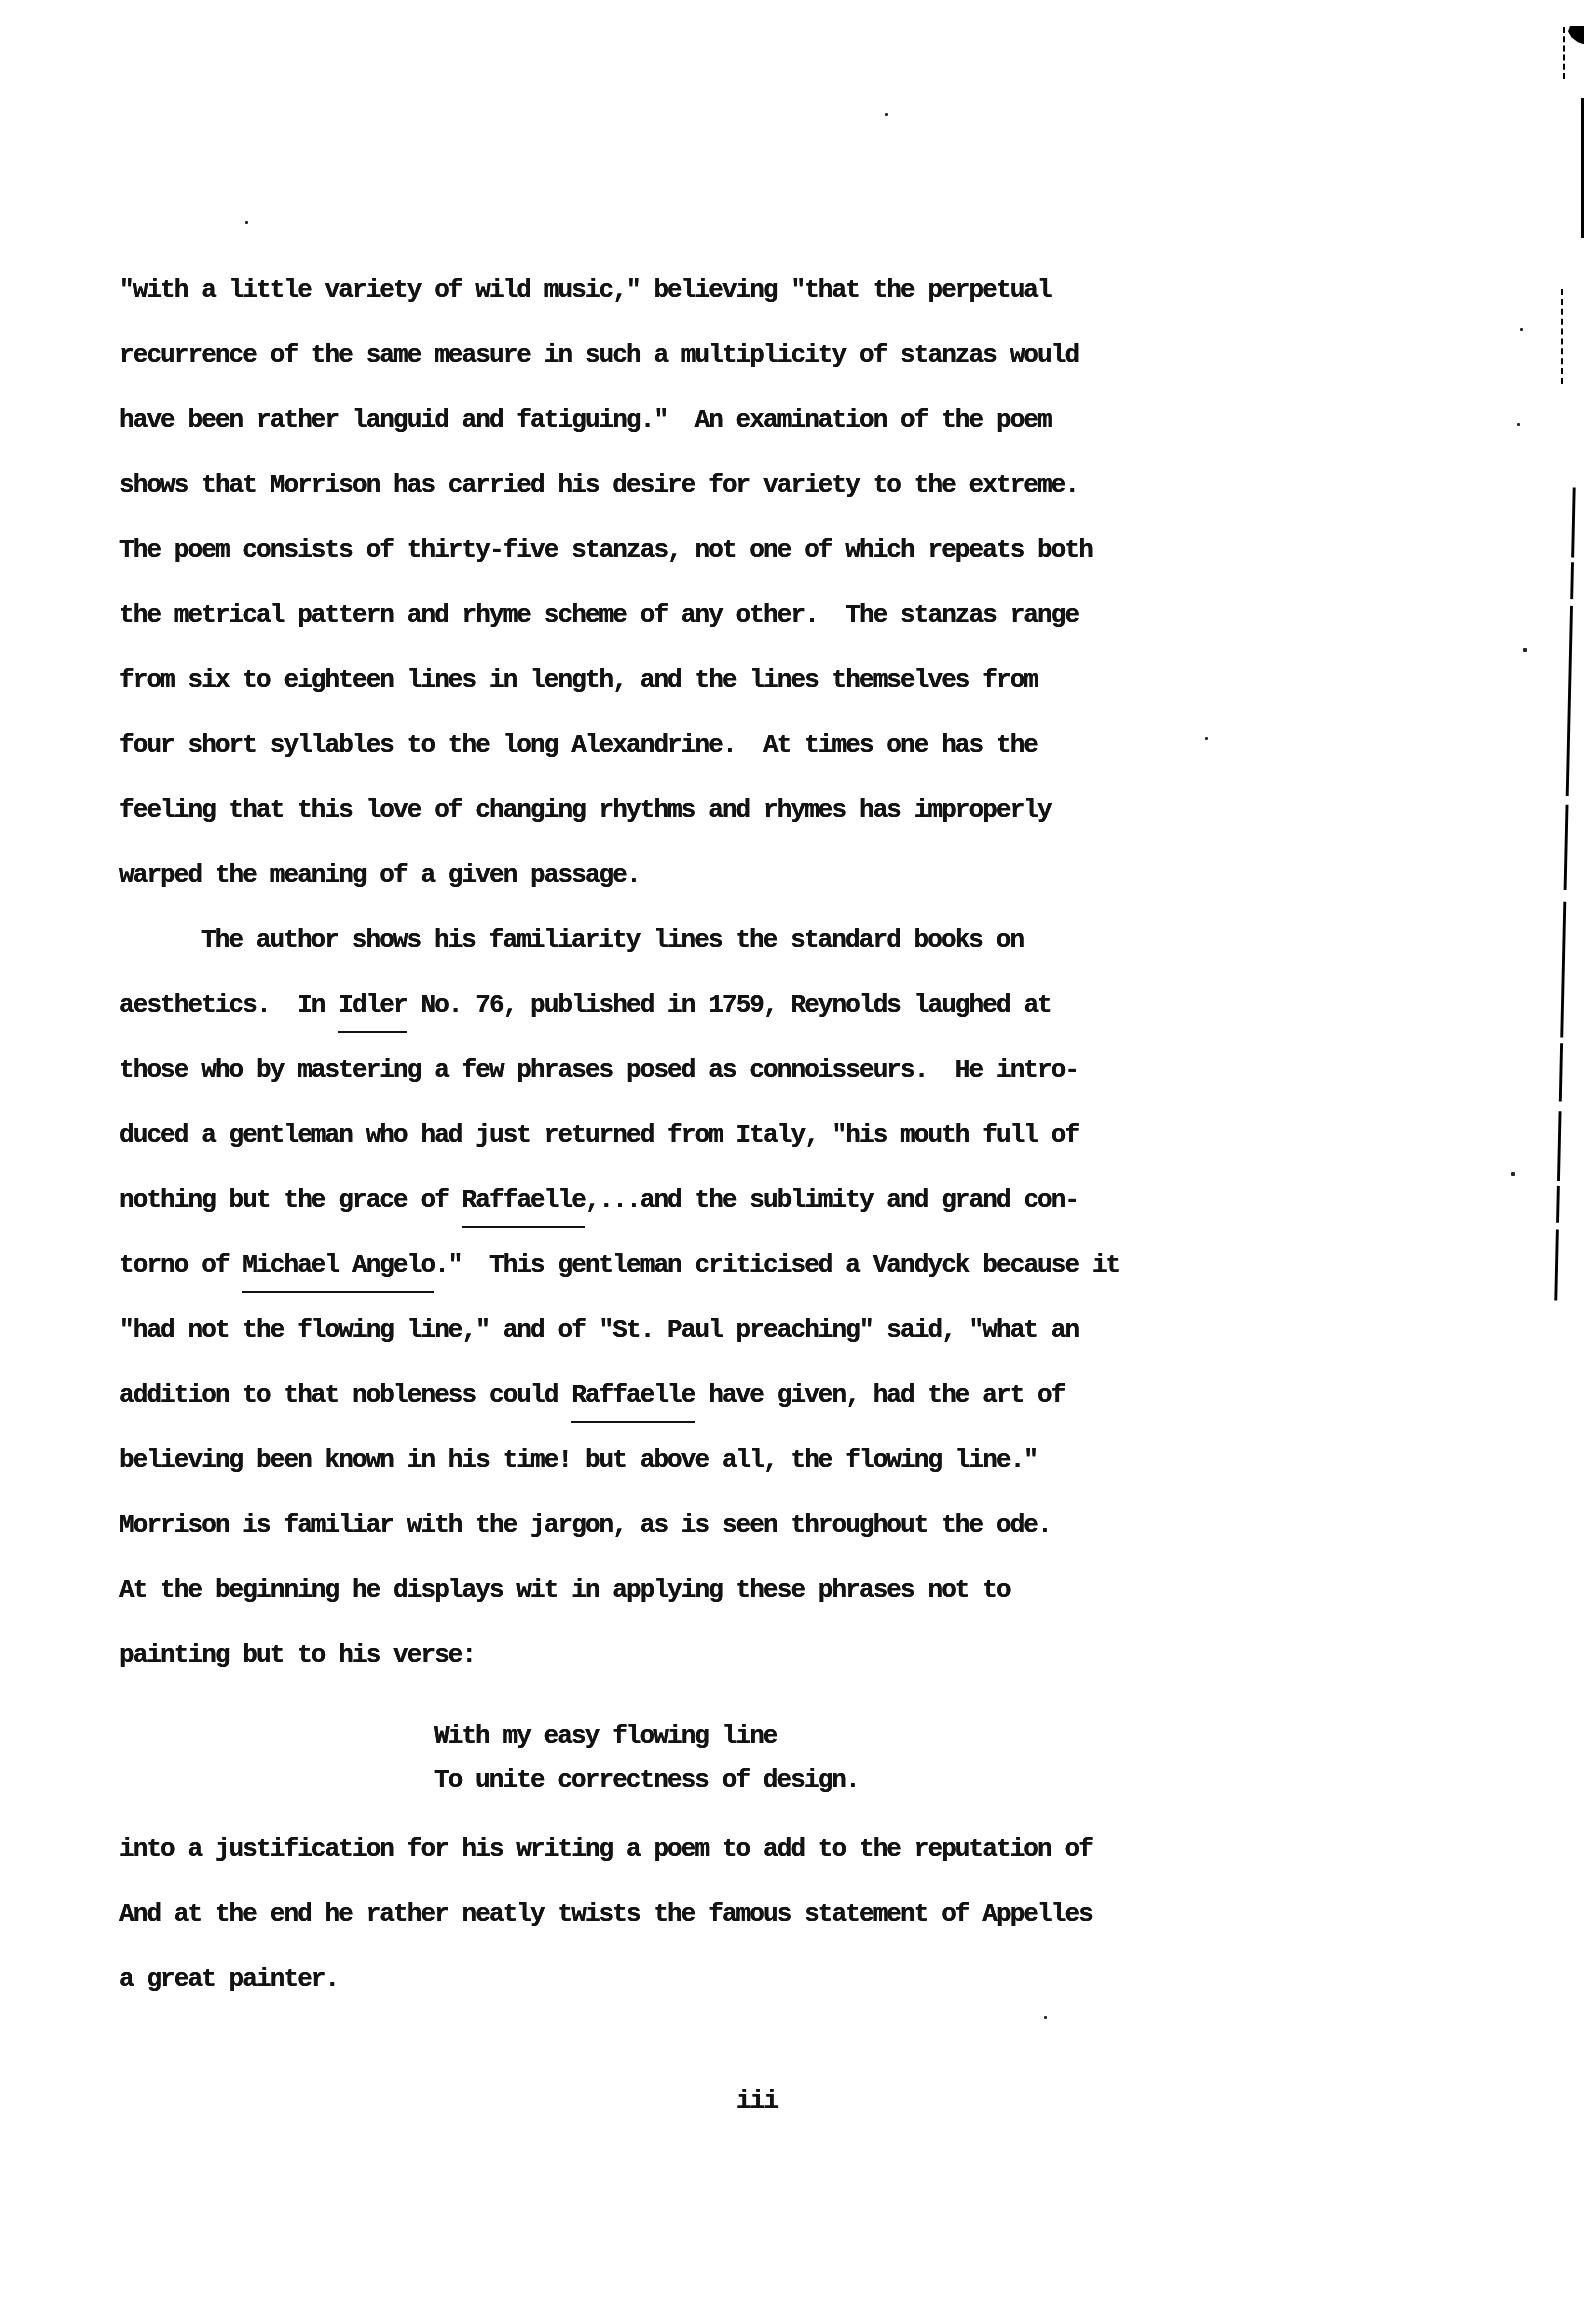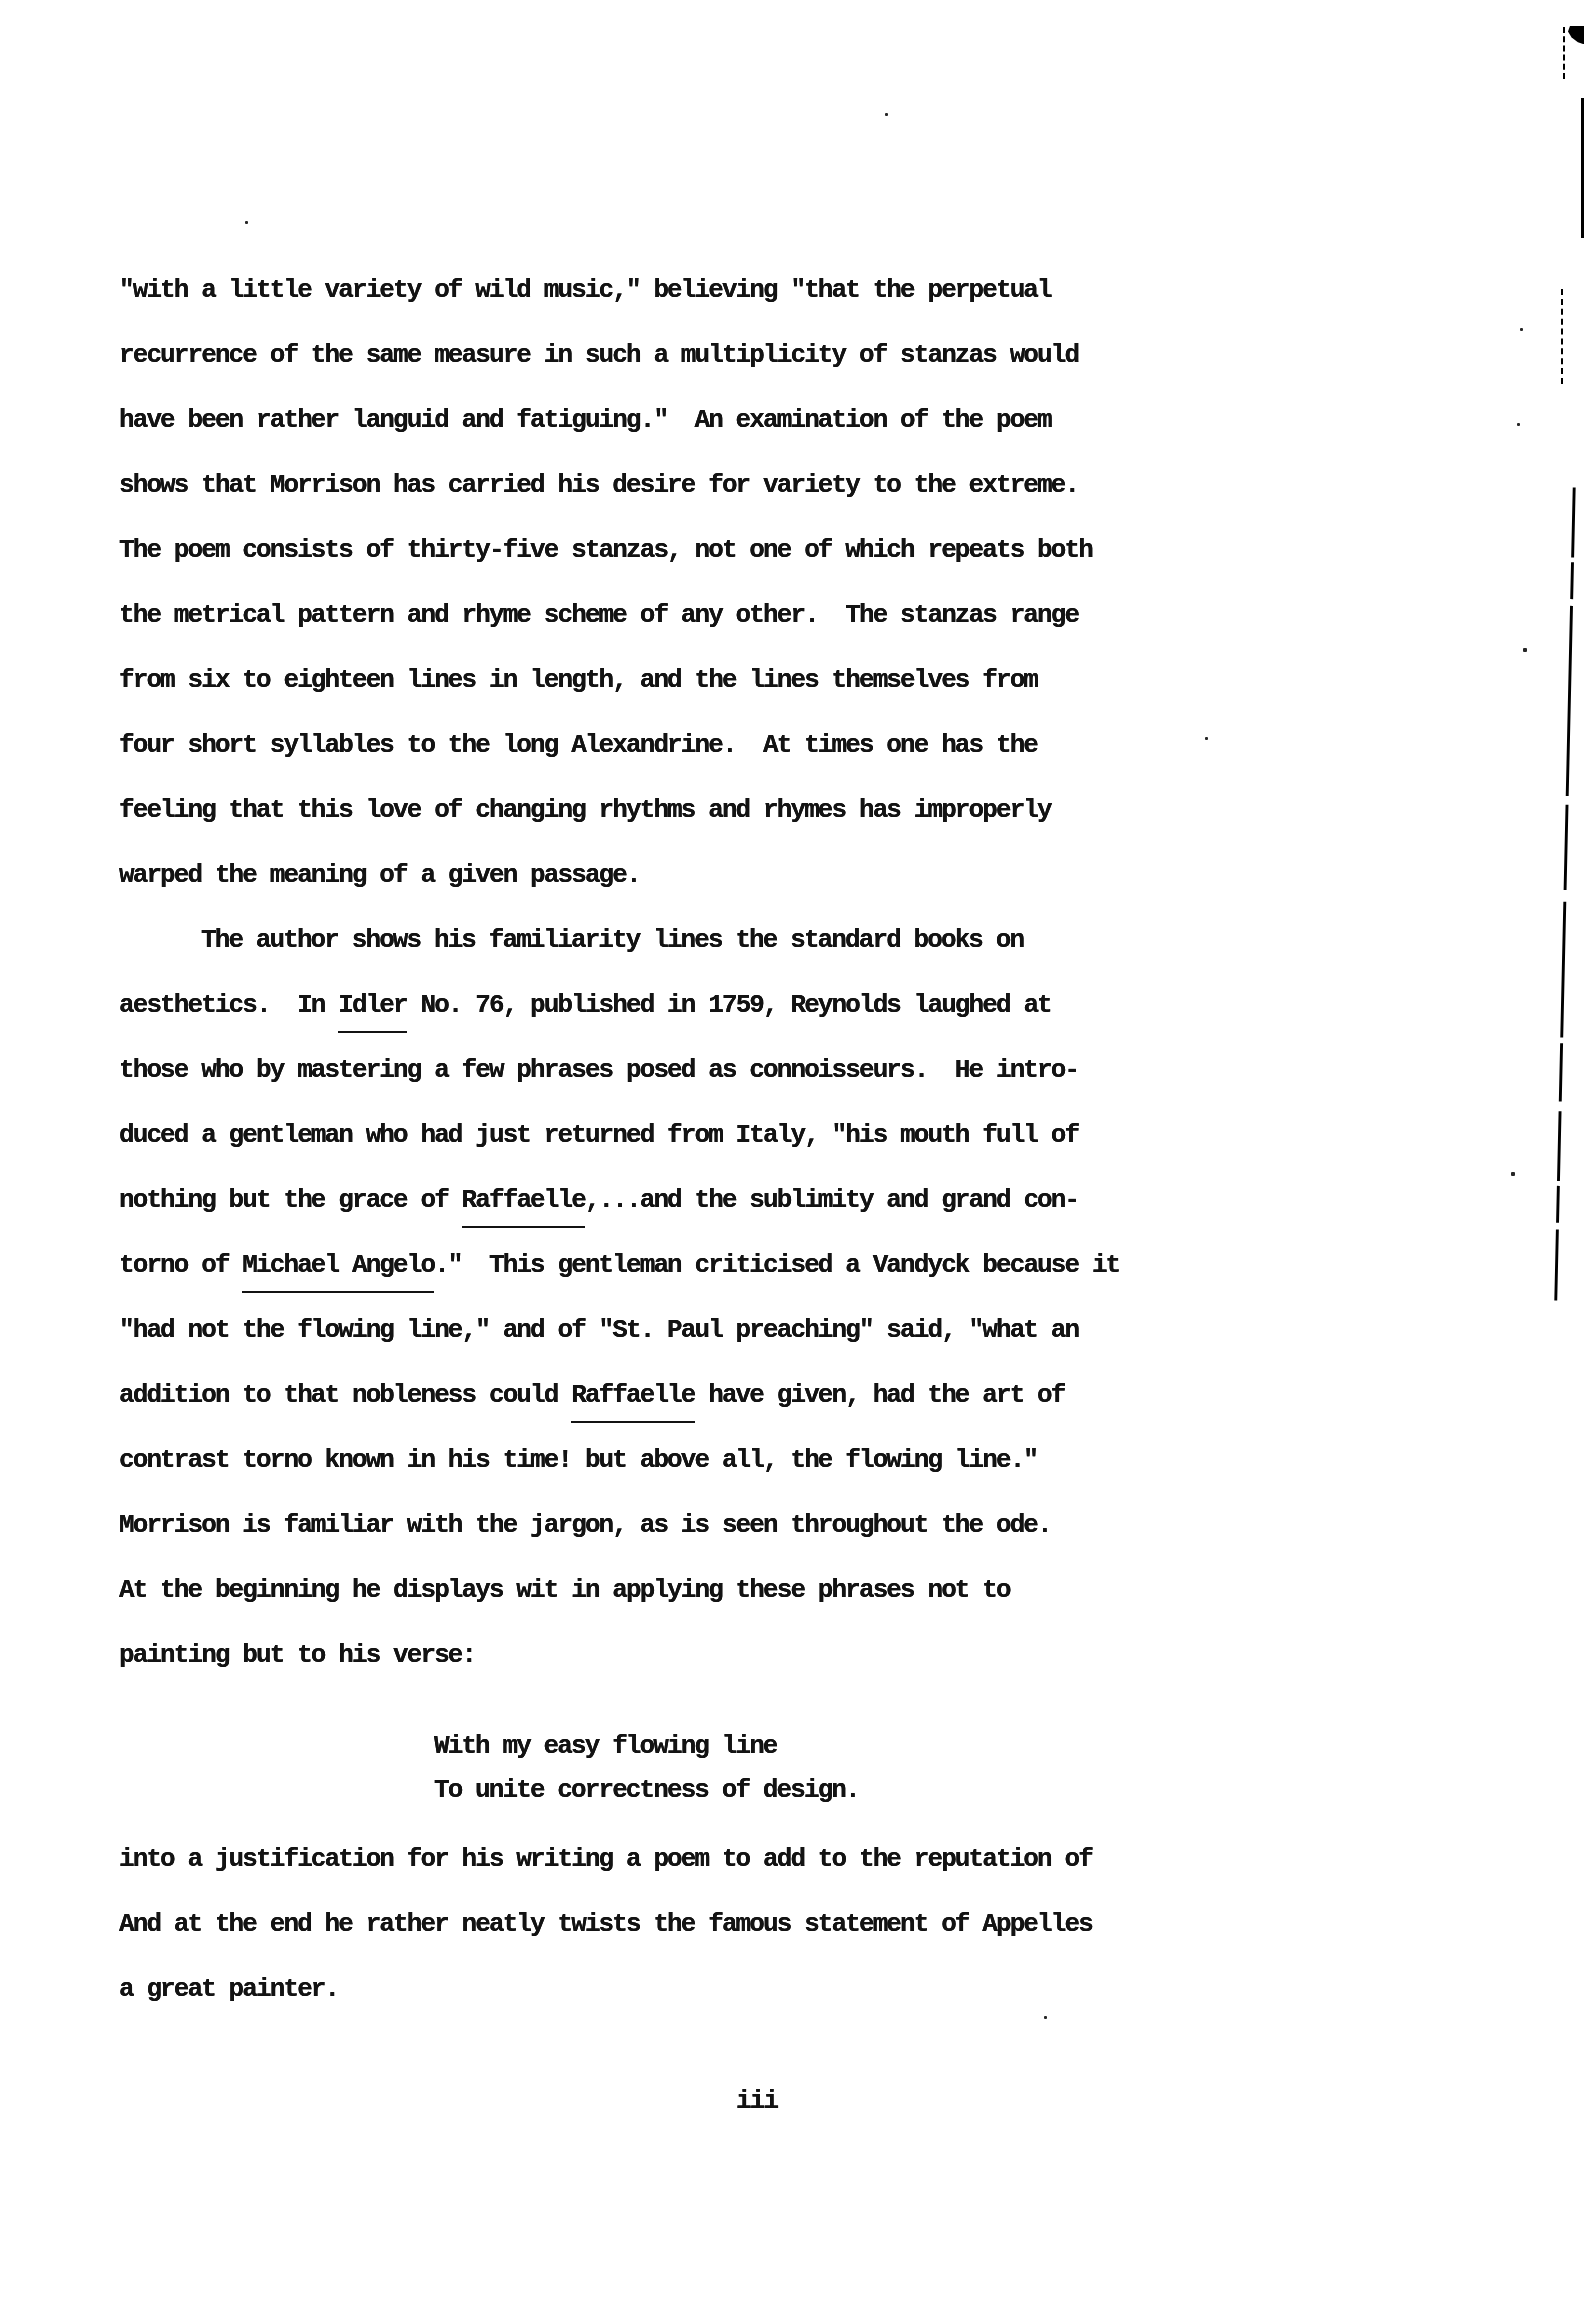--- a/index.html
+++ b/index.html
@@ -23,21 +23,21 @@
     letter-spacing:-1.9px;
     text-shadow:0 0 0.6px #000;
   }
   .para .line{
     white-space:pre;
     line-height:65px;
     height:65px;
   }
   .line.indent{padding-left:82px;}
   .verse{
-    margin-top:36px;
+    margin-top:26px;
     margin-bottom:14.6px;
     padding-left:315px;
   }
   .verse .line{
     white-space:pre;
     line-height:44px;
     height:44px;
   }
   .u{
     border-bottom:2.9px solid #131313;
@@ -82,21 +82,21 @@
       </div>
       <div class="para">
         <div class="line indent"><span>The author shows his familiarity lines the standard books on</span></div>
         <div class="line"><span>aesthetics.  In </span><span class="u">Idler</span><span> No. 76, published in 1759, Reynolds laughed at</span></div>
         <div class="line"><span>those who by mastering a few phrases posed as connoisseurs.  He intro-</span></div>
         <div class="line"><span>duced a gentleman who had just returned from Italy, "his mouth full of</span></div>
         <div class="line"><span>nothing but the grace of </span><span class="u">Raffaelle</span><span>,...and the sublimity and grand con-</span></div>
         <div class="line"><span>torno of </span><span class="u">Michael Angelo</span><span>."  This gentleman criticised a Vandyck because it</span></div>
         <div class="line"><span>"had not the flowing line," and of "St. Paul preaching" said, "what an</span></div>
         <div class="line"><span>addition to that nobleness could </span><span class="u">Raffaelle</span><span> have given, had the art of</span></div>
-        <div class="line"><span>contrast torno known in his time! but above all, the flowing line."</span></div>
+        <div class="line"><span>believing been known in his time! but above all, the flowing line."</span></div>
         <div class="line"><span>Morrison is familiar with the jargon, as is seen throughout the ode.</span></div>
         <div class="line"><span>At the beginning he displays wit in applying these phrases not to</span></div>
         <div class="line"><span>painting but to his verse:</span></div>
       </div>
       <div class="verse">
         <div class="line"><span>With my easy flowing line</span></div>
         <div class="line"><span>To unite correctness of design.</span></div>
       </div>
       <div class="para">
         <div class="line"><span>into a justification for his writing a poem to add to the reputation of</span></div>

